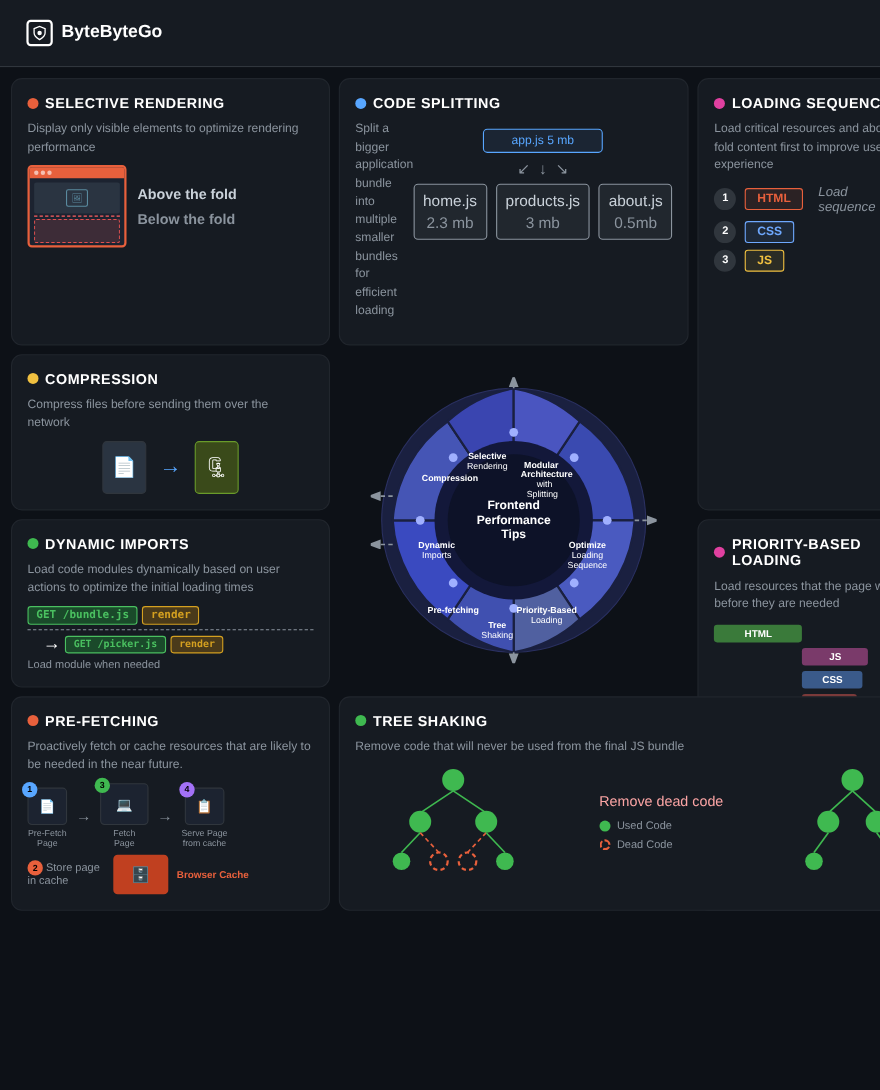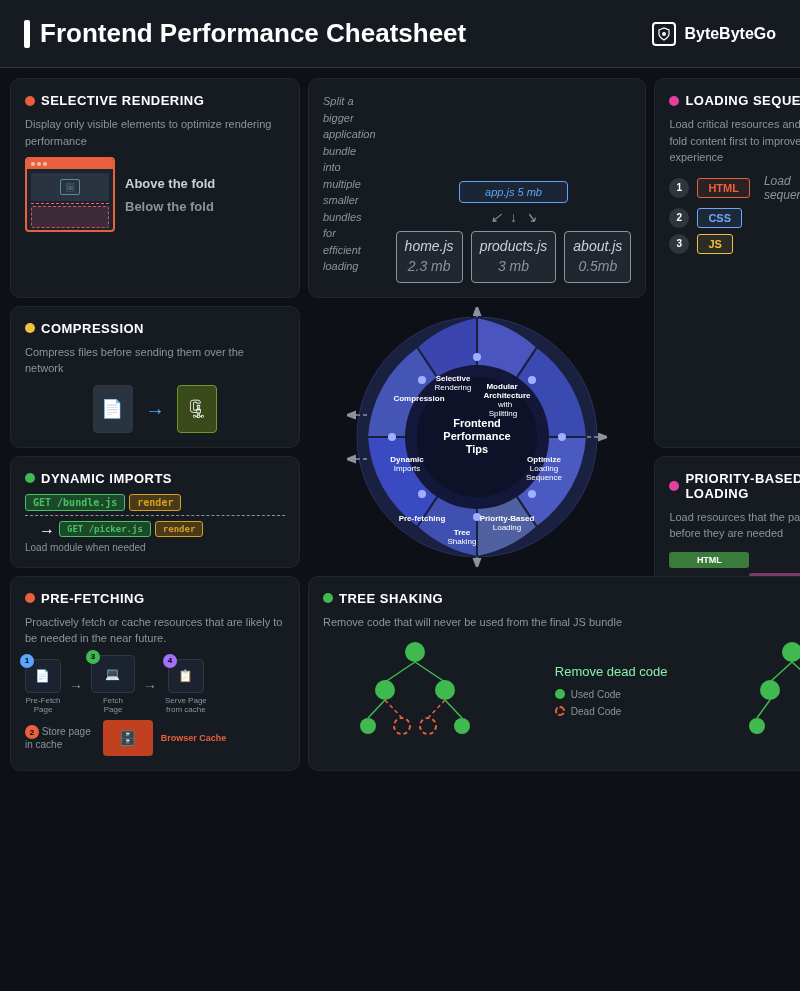--- a/index.html
+++ b/index.html
@@ -511,33 +511,29 @@
       width: 10px;
       height: 10px;
       border-radius: 50%;
     }
 
     .legend-dot.used { background: #3fb950; }
     .legend-dot.dead { background: transparent; border: 2px dashed #e8603c; }
 
     .remove-dead {
       font-size: 13px;
-      color: #86efac;
+      color: #fca5a5;
       text-align: center;
     }
 
   </style>
 </head>
 <body>
 
 <div class="header">
-  <div class="header-title">
-    <div class="bar-icon"></div>
-    <span>Frontend Performance Cheatsheet</span>
-  </div>
   <div class="logo">
     <div class="logo-icon">
       <svg width="16" height="16" viewBox="0 0 16 16">
         <path d="M3 4 L8 2 L13 4 L13 8 C13 11 8 14 8 14 C8 14 3 11 3 8 Z" fill="none" stroke="#fff" stroke-width="1.2"></path>
         <circle cx="8" cy="8" r="2" fill="#fff"></circle>
       </svg>
     </div>
     <span>ByteByteGo</span>
   </div>
 </div>
@@ -566,21 +562,25 @@
         </div>
       </div>
       <div class="fold-labels">
         <div class="fold-label">Above the fold</div>
         <div class="fold-label below">Below the fold</div>
       </div>
     </div>
   </div>
 
   <div class="card code-split-card">
-    <div style="display:flex; gap:20px; align-items:flex-end;font-style:italic;">
+    <div class="card-title">
+      <span class="dot" style="background:#58a6ff;"></span>
+      <span>CODE SPLITTING</span>
+    </div>
+    <div style="display:flex; align-items:flex-start;">
       <div class="card-desc" style="max-width:140px;">Split a bigger application bundle into multiple smaller bundles for efficient loading</div>
       <div class="bundle-visual">
         <div class="bundle-box">app.js 5 mb</div>
         <div style="display:flex; gap:8px; color:#8b949e; font-size:14px;">
           <span>↙</span>
             <span>↓</span>
             <span>↘</span>
         </div>
         <div class="small-bundles">
           <div class="small-bundle">
@@ -743,20 +743,21 @@
       <span>300 ms</span>
       <span>450 ms</span>
     </div>
   </div>
 
   <div class="card dynamic-card">
     <div class="card-title">
       <span class="dot" style="background:#3fb950;"></span>
       <span>DYNAMIC IMPORTS</span>
     </div>
+    <div class="card-desc">Load code modules dynamically based on user actions to optimize the initial loading times</div>
     <div class="import-visual">
       <div class="code-line">
         <span class="code-tag get">GET /bundle.js</span>
         <span class="code-tag render">render</span>
       </div>
       <div class="dashed-line"></div>
       <div class="code-line" style="margin-left:14px;">
         <span>→</span>
         <span class="code-tag get2">GET /picker.js</span>
         <span class="code-tag render" style="font-size:9px;">render</span>

